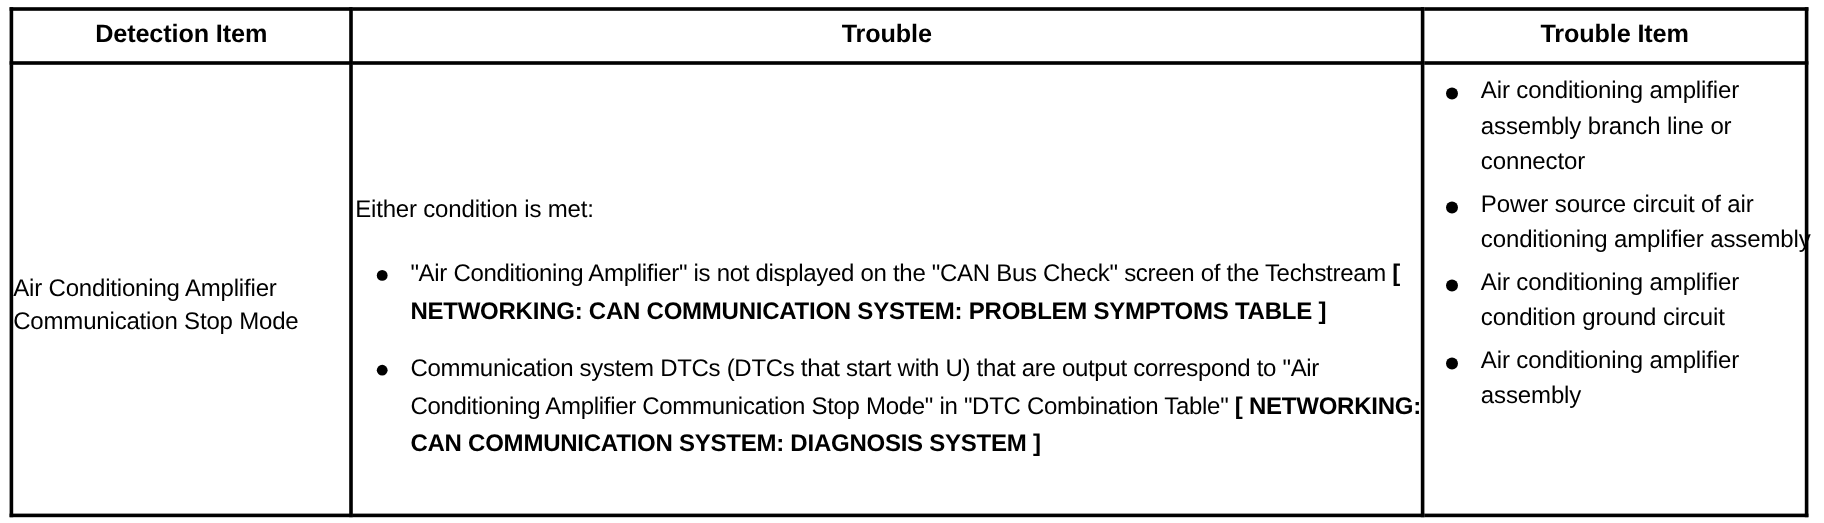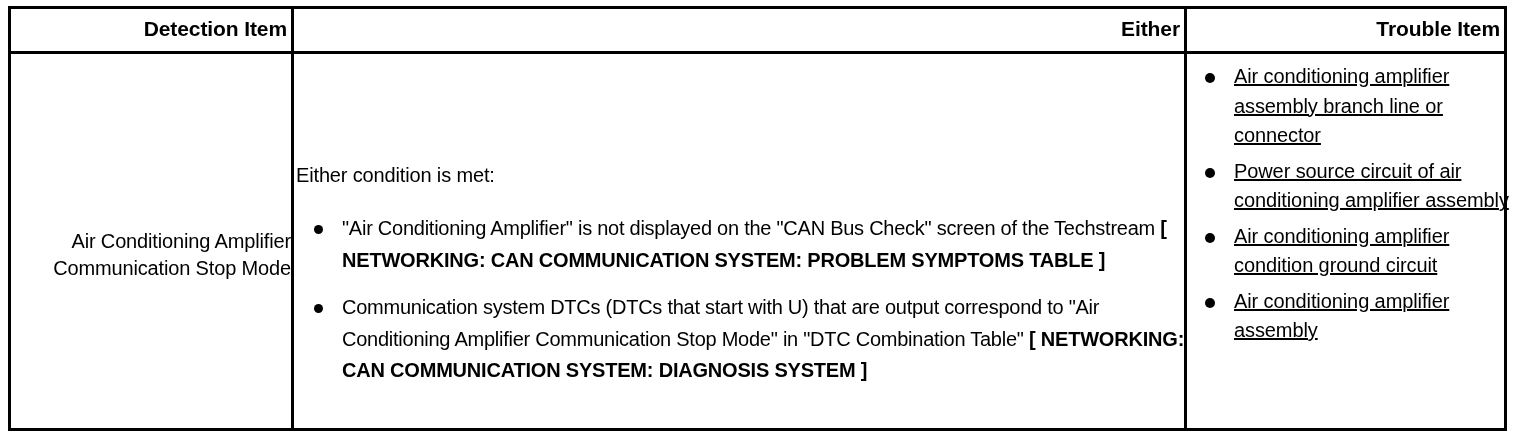--- a/index.html
+++ b/index.html
@@ -37,35 +37,34 @@
     background: #ffffff;
   }
   
   col.c-detection { width: 283px; }
   col.c-symptom   { width: 893px; }
   col.c-trouble   { width: 320px; }
 
   
   tr.header-row th {
     height: 36px;
-    text-align: right;
+    text-align: center;
     vertical-align: middle;
     font-weight: bold;
     font-size: 21px;
     letter-spacing: -0.1px;
     padding: 2px 4px 4px 4px;
   }
 
   
   tr.body-row td {
     height: 374px;
   }
   .cell-detection {
     padding: 6px 8px 6px 9px;
-    text-align: right;
   }
   .detection-text {
     font-size: 20px;
     line-height: 26.5px;
     letter-spacing: -0.15px;
     position: relative;
     top: 174px;
   }
   .cell-symptom {
     padding: 6px 10px 6px 10px;
@@ -108,21 +107,20 @@
     height: 9px;
     border-radius: 50%;
     background: #000000;
   }
   .bold-ref {
     font-weight: bold;
     letter-spacing: -0.2px;
   }
   .cell-trouble {
     padding: 0;
-    text-decoration: underline;
   }
   ul.trouble-list {
     list-style: none;
     margin: 0;
     padding: 0;
     position: relative;
     top: 8px;
     left: 8px;
   }
   ul.trouble-list > li {
@@ -150,21 +148,21 @@
 
   <table class="dtc-table">
     <colgroup>
       <col class="c-detection">
       <col class="c-symptom">
       <col class="c-trouble">
     </colgroup>
     <thead>
       <tr class="header-row">
         <th>Detection Item</th>
-        <th>Either</th>
+        <th>Trouble</th>
         <th>Trouble Item</th>
       </tr>
     </thead>
     <tbody>
       <tr class="body-row">
 
         <td class="cell-detection">
           <div class="detection-text">Air Conditioning Amplifier Communication Stop Mode</div>
         </td>
 

